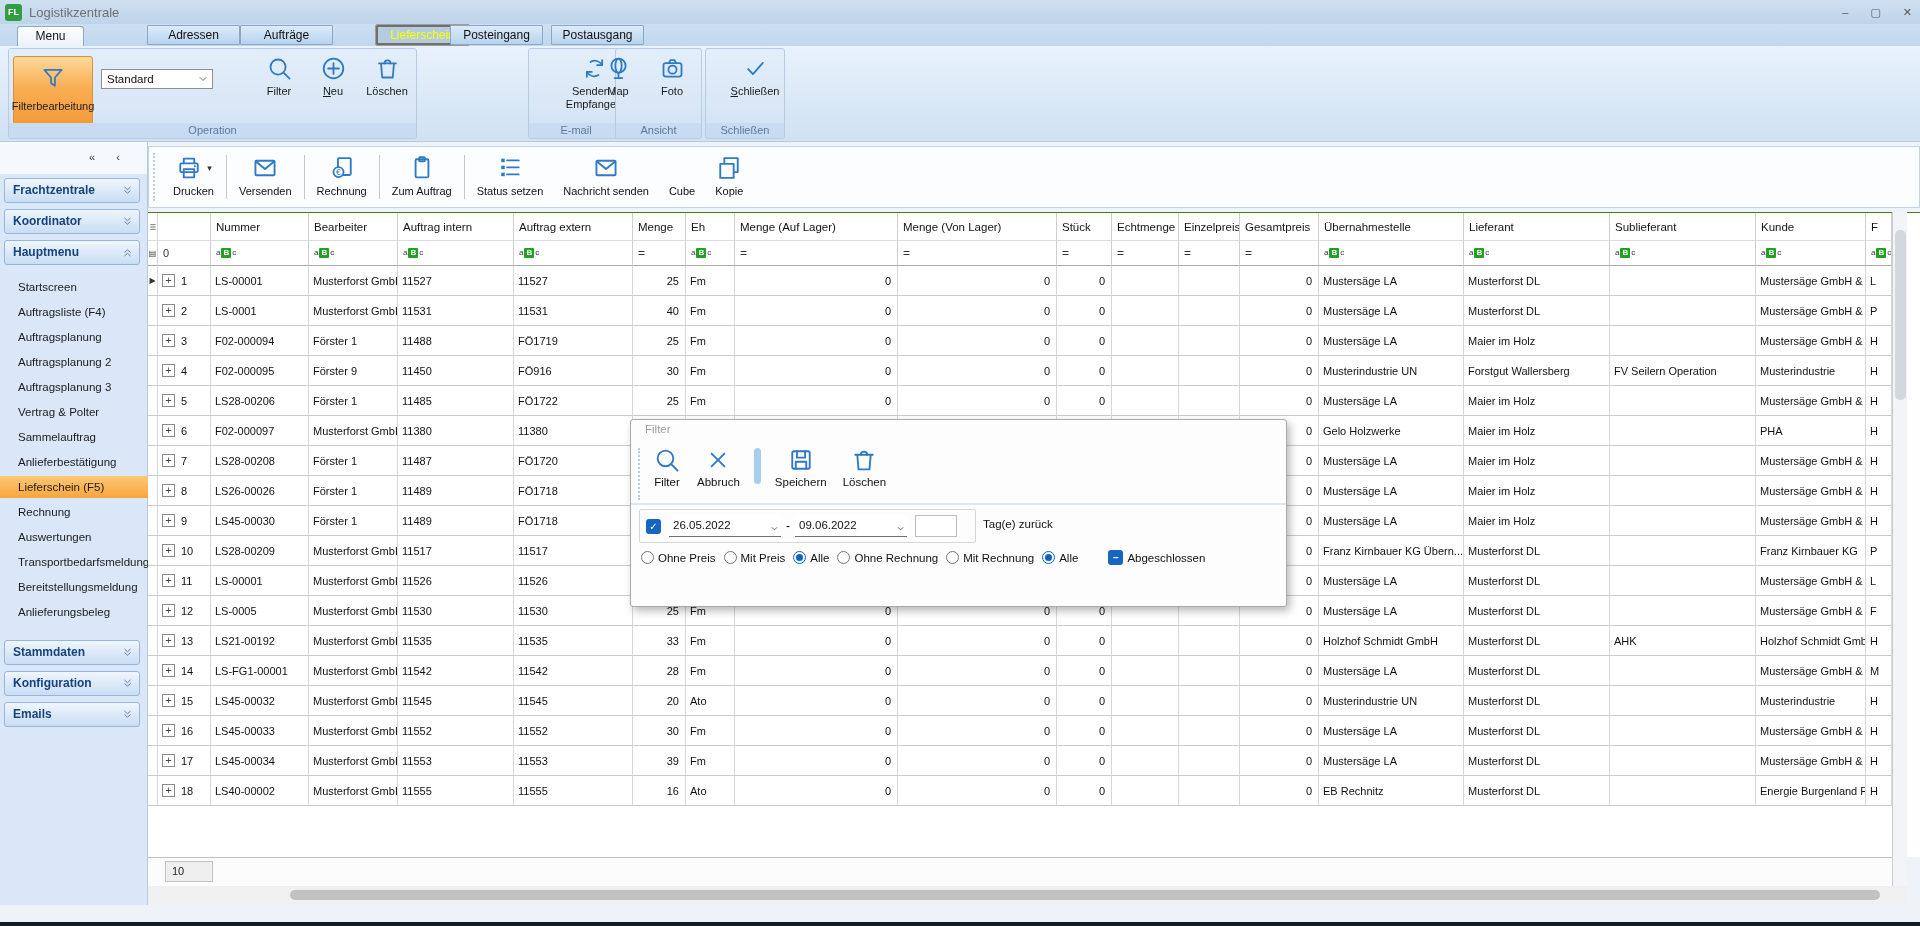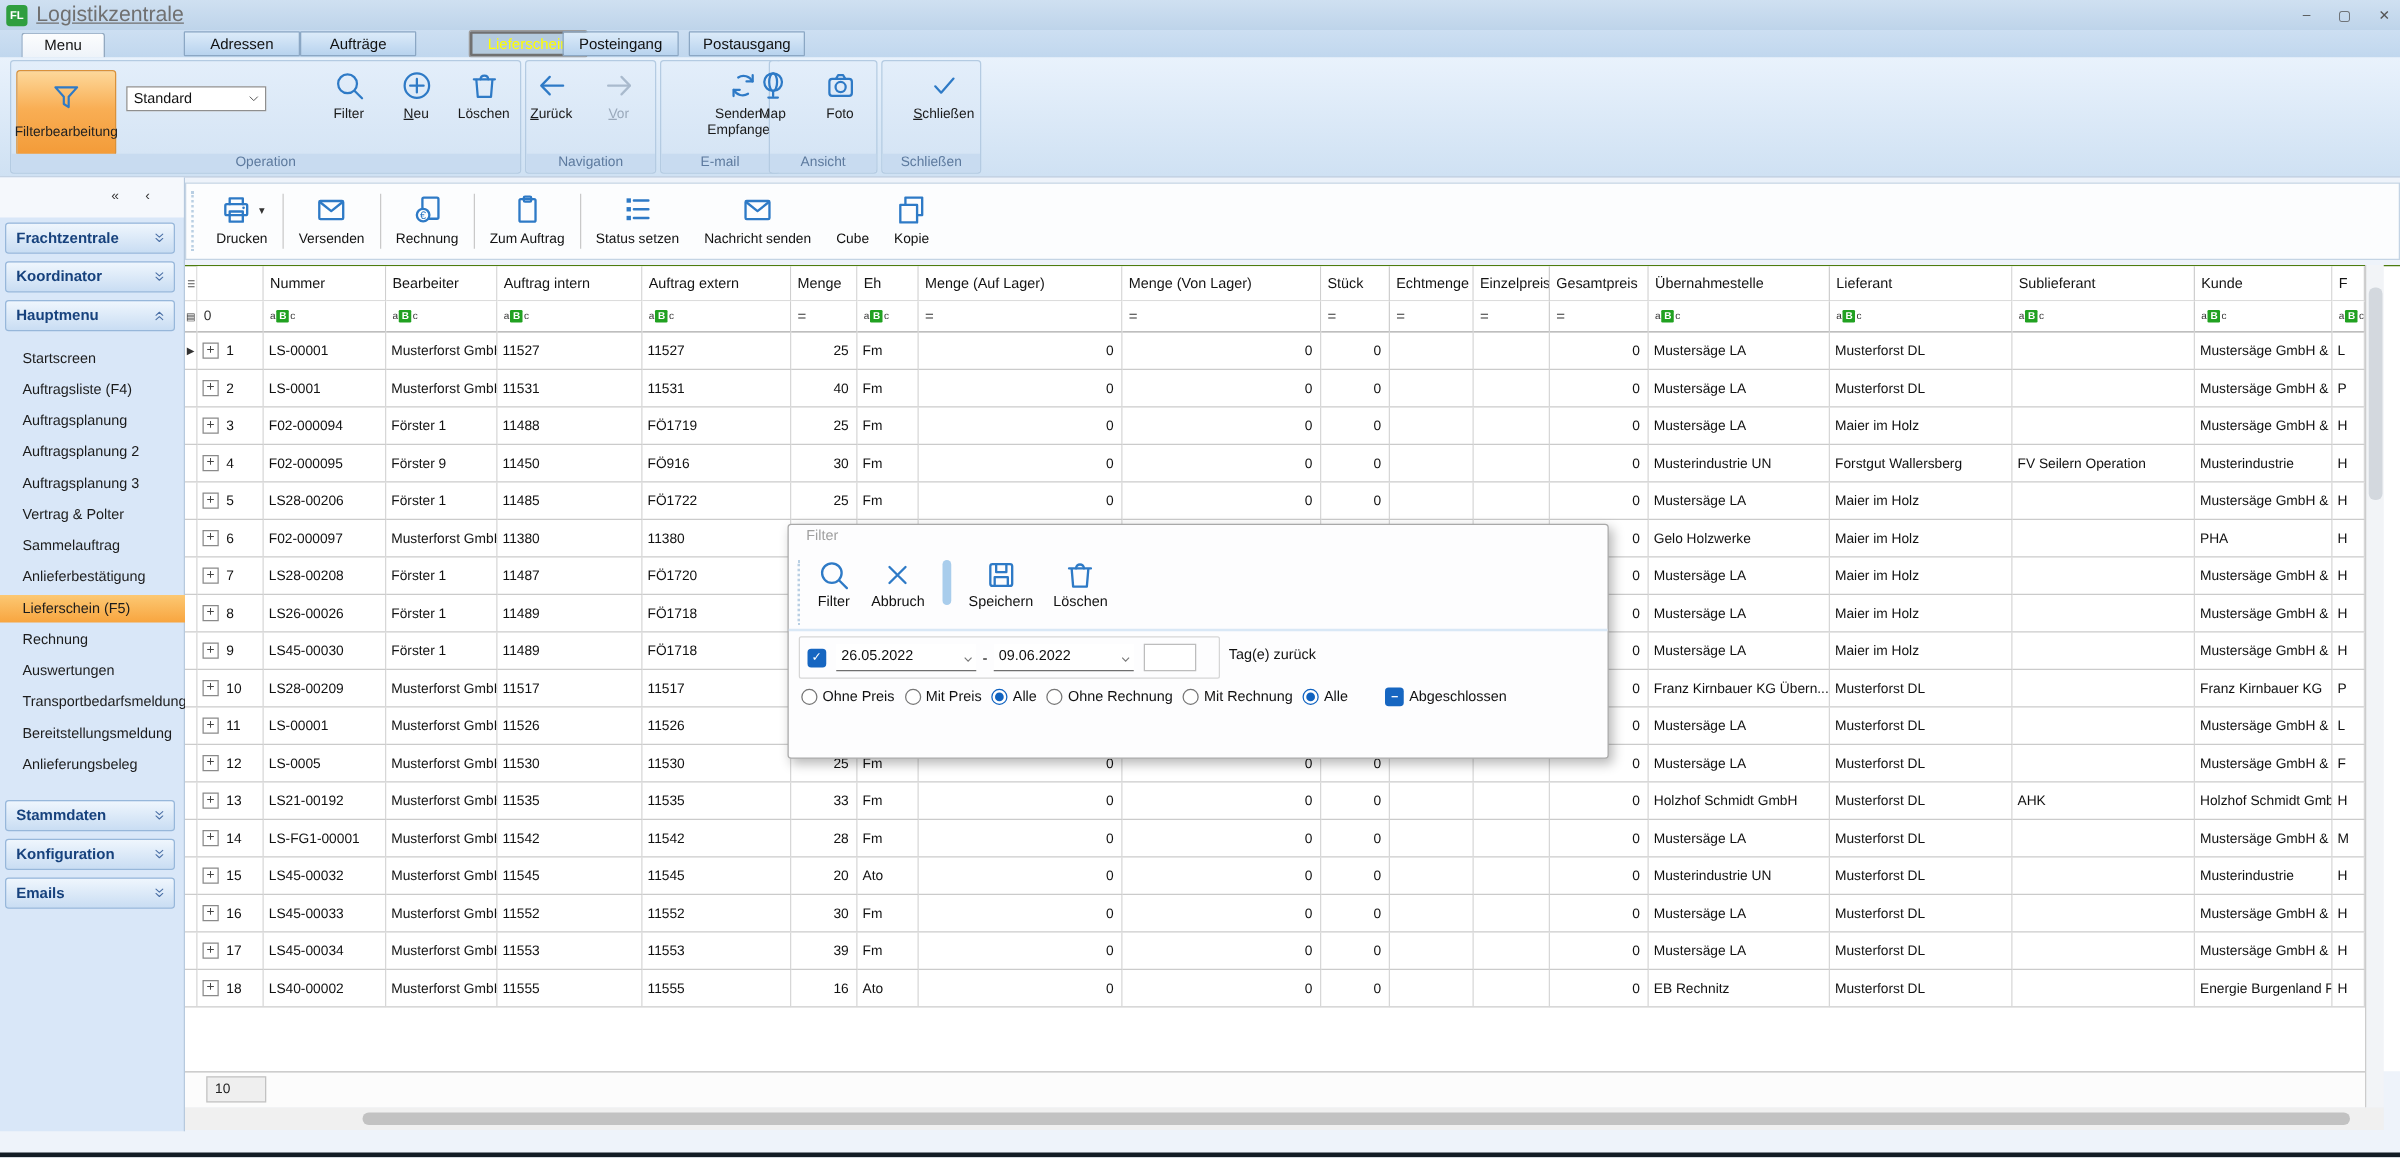--- a/index.html
+++ b/index.html
@@ -2,21 +2,21 @@
 <html><head>
 <meta charset="utf-8">
 <style>
   * { margin:0; padding:0; box-sizing:border-box; }
   body { font-family:"Liberation Sans","DejaVu Sans",sans-serif; background:#e8eef6; }
   .screen { position:relative; width:1920px; height:926px; overflow:hidden; background:#eef3fa; }
 
   
   .titlebar { position:absolute; left:0; top:0; width:1920px; height:24px; background:linear-gradient(#cfe0f1,#bed4ea); display:flex; align-items:center; }
   .applogo { width:17px; height:17px; margin-left:5px; background:#2f9e3f; border-radius:3px; color:#fff; font-size:9px; font-weight:bold; text-align:center; line-height:17px; }
-  .apptitle { margin-left:7px; font-size:17px; color:#707070;text-decoration:underline; }
+  .apptitle { margin-left:7px; font-size:13px; color:#707070; }
   .winctl { position:absolute; right:8px; top:0; height:24px; display:flex; gap:22px; align-items:center; color:#555; font-size:11px; }
   .winctl span { cursor:default; }
 
   
   .tabstrip { position:absolute; left:0; top:24px; width:1920px; height:22px; background:linear-gradient(#cddff2,#c0d7ee); }
   .menutab { position:absolute; left:17px; top:2px; width:67px; height:20px; background:linear-gradient(#fcfdfe,#eef3f9); border:1px solid #93a9c0; border-bottom:none; border-radius:3px 3px 0 0; font-size:12px; text-align:center; line-height:19px; color:#111; }
   .ptab { position:absolute; top:1px; height:20px; width:93px; background:linear-gradient(#dcebf9,#b8d3ee); border:1px solid #8ba7c4; border-radius:1px; font-size:12px; color:#111; text-align:center; line-height:18px; }
   .ptab.active { background:#b5cbde; border:2px solid #707070; outline:1px solid #9c9c9c; color:#ffff00; line-height:16px; }
 
   
@@ -169,43 +169,20 @@
               <svg viewBox="0 0 24 24" fill="none" stroke="currentColor" stroke-width="1.6" stroke-linecap="round" stroke-linejoin="round">
                 <path d="M6.3 8l1 12h9.4l1-12"></path>
                 <path d="M4.5 7.5h15"></path>
                 <path d="M9.3 7.5c0-3.6 5.4-3.6 5.4 0"></path>
               </svg>
             </span>
             <div class="lab">Löschen</div>
           </div>
         </div>
         <div class="glabel">Operation</div>
-      </div>
-      <div class="rgroup" style="left: 420px; width: 105px;">
-        <div class="rbtnrow">
-          <div class="rbtn">
-            <span class="icn">
-              <svg viewBox="0 0 24 24" fill="none" stroke="currentColor" stroke-width="1.6" stroke-linecap="round" stroke-linejoin="round">
-                <path d="M20 12H4.8"></path>
-                <path d="M10.5 5.8L4.5 12l6 6.2"></path>
-              </svg>
-            </span>
-            <div class="lab"><u>Z</u>urück</div>
-          </div>
-          <div class="rbtn disabled">
-            <span class="icn">
-              <svg viewBox="0 0 24 24" fill="none" stroke="currentColor" stroke-width="1.6" stroke-linecap="round" stroke-linejoin="round">
-                <path d="M4 12h15.2"></path>
-                <path d="M13.5 5.8l6 6.2-6 6.2"></path>
-              </svg>
-            </span>
-            <div class="lab"><u>V</u>or</div>
-          </div>
-        </div>
-        <div class="glabel">Navigation</div>
       </div>
       <div class="rgroup" style="left: 528px; width: 96px;">
         <div class="rbtnrow">
           <div class="rbtn">
             <span class="icn">
               <svg viewBox="0 0 24 24" fill="none" stroke="currentColor" stroke-width="1.6" stroke-linecap="round" stroke-linejoin="round">
                 <path d="M8.5 6.2A7 7 0 0 1 18.6 9"></path>
                 <path d="M18.8 4.6V9h-4.4"></path>
                 <path d="M15.5 17.8A7 7 0 0 1 5.4 15"></path>
                 <path d="M5.2 19.4V15h4.4"></path>

